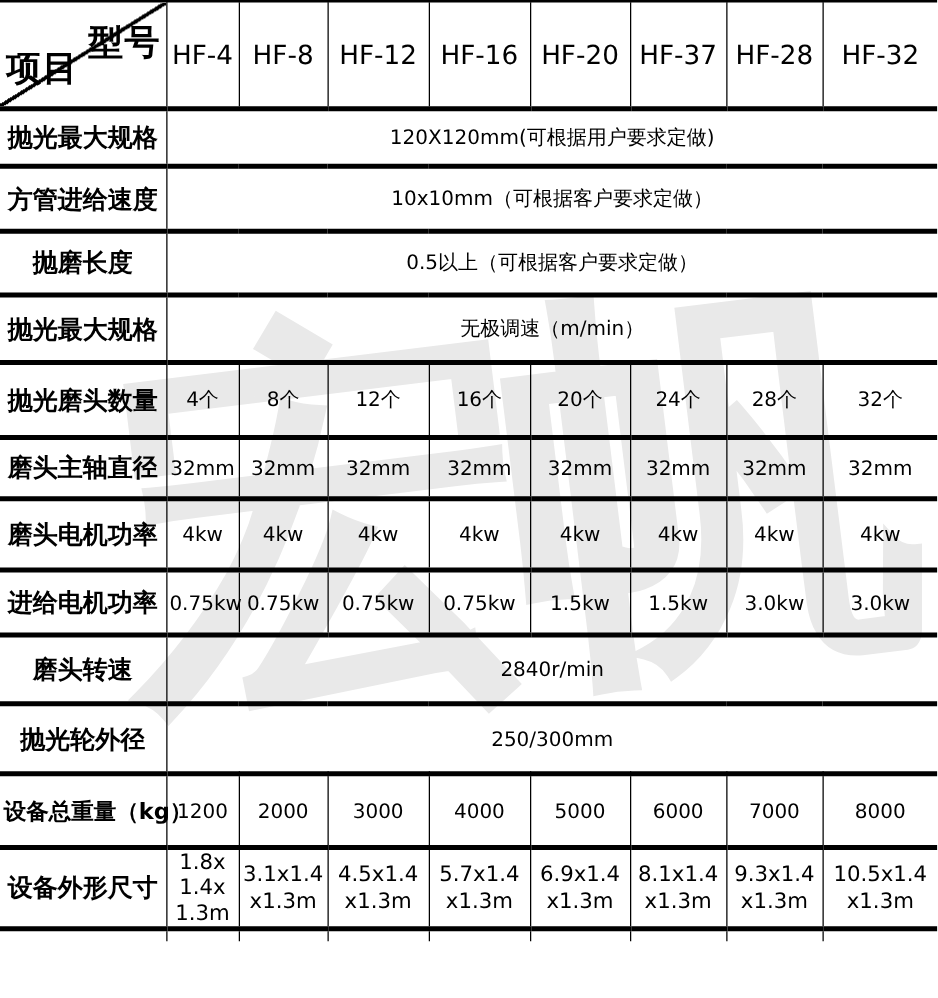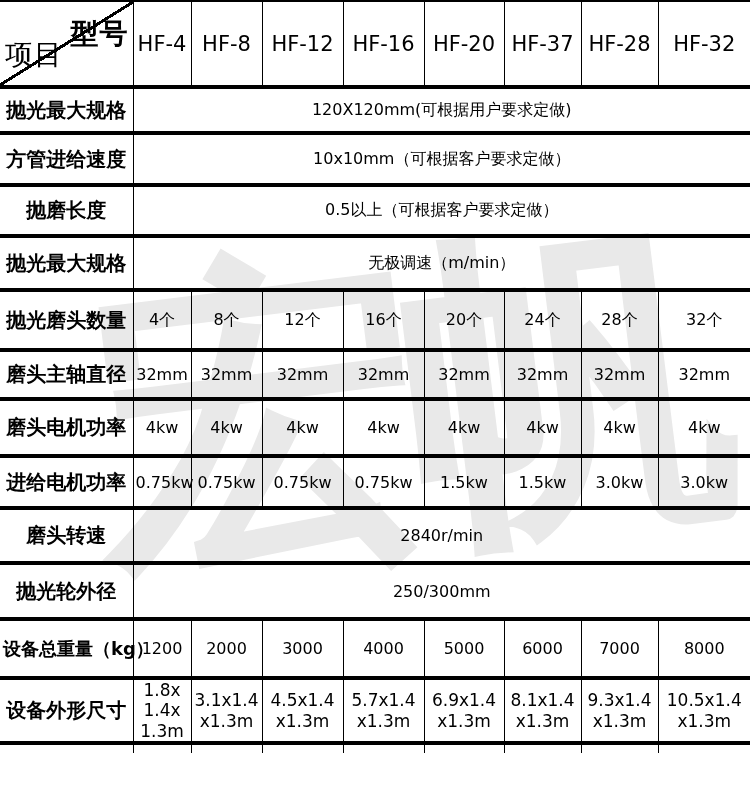--- a/index.html
+++ b/index.html
@@ -61,21 +61,21 @@
       #000 calc(50% - 1.5px),
       #000 calc(50% + 1.5px),
       transparent calc(50% + 1.5px));
   }
   td.corner .t {
     position: absolute; top: 13px; right: 4px;
     font-size: 28px; font-weight: bold; letter-spacing: 1px;
   }
   td.corner .b {
     position: absolute; bottom: 11px; left: 5px;
-    font-size: 28px; font-weight: normal; letter-spacing: 1px;
+    font-size: 28px; font-weight: bold; letter-spacing: 1px;
   }
   td.model { font-size: 21px; }
 
   
   td.label { font-weight: bold; font-size: 20px; white-space: nowrap; text-align: center; }
   td.label.tight { font-size: 18px; text-align: left; padding-left: 3px; }
   td.v { font-size: 16px; }
   td.v.small { font-size: 17px; line-height: 1.2; }
 
   tr.r0  td { height: 46px; }

